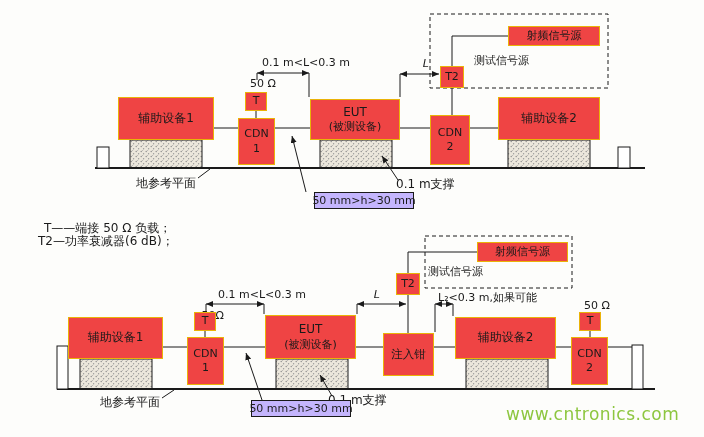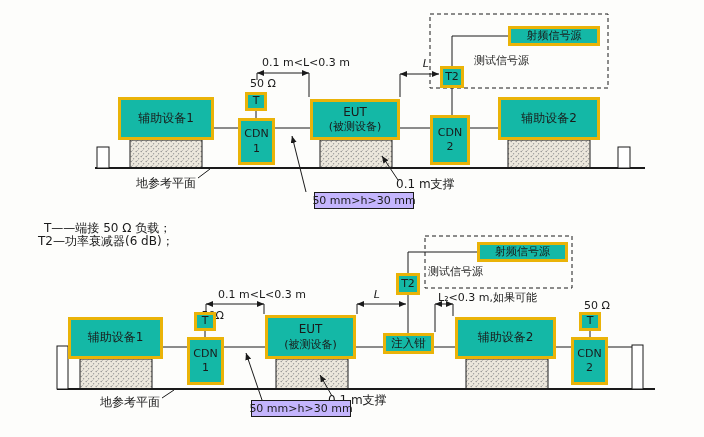--- a/index.html
+++ b/index.html
@@ -1,20 +1,20 @@
 <!DOCTYPE html>
 <html><head>
 <meta charset="utf-8">
 <style>
   *{box-sizing:border-box;margin:0;padding:0}
   html,body{background:#fff}
   #stage{position:relative;width:704px;height:437px;background:#fdfdfb;
          font-family:"DejaVu Sans","Liberation Sans",sans-serif;color:#1a1a1a;overflow:hidden}
   .lines{position:absolute;left:0;top:0}
-  .box{position:absolute;border:3px solid #eab308;background:#14b8a6;display:flex;flex-direction:column;
+  .box{position:absolute;border:1px solid #eab308;background:#ef4444;display:flex;flex-direction:column;
        align-items:center;justify-content:center;text-align:center;font-size:12px;line-height:1.3}
   .box .ln{display:block}
   .sm{font-size:11px}
   .txt{position:absolute;white-space:nowrap;font-size:11px}
   .md{font-size:12px}
   .ital{font-style:italic}
   .ctr{text-align:right;display:block}
   .framed{border:1px solid #1a1a1a;background:#c4b5fd;display:flex;align-items:center;justify-content:center}
   .legend-line{position:absolute;white-space:nowrap;font-size:12px}
   .watermark{position:absolute;font-size:17px;color:#8dc63f;letter-spacing:.5px}
@@ -131,30 +131,31 @@
   <div class="box sm" style="left:194px;top:312px;width:22px;height:19px">T</div>
   <div class="box sm" style="left:187px;top:337px;width:37px;height:48px">
     <span class="ln">CDN</span>
     <span class="ln">1</span>
   </div>
   <div class="box" style="left:265px;top:315px;width:91px;height:44px">
     <span class="ln">EUT</span>
     <span class="ln sm">(被测设备)</span>
   </div>
   <div class="box sm" style="left:396px;top:273px;width:24px;height:22px">T2</div>
-  <div class="box" style="left:383px;top:333px;width:51px;height:21px;font-size:11.5px">注入钳</div>
+  <div class="box" style="left:383px;top:333px;width:51px;height:43px;font-size:11.5px">注入钳</div>
   <div class="box" style="left:455px;top:317px;width:101px;height:42px">辅助设备2</div>
   <div class="txt ctr" style="left:572px;top:299px;width:38px">50 Ω</div>
   <div class="box sm" style="left:579px;top:312px;width:22px;height:19px">T</div>
   <div class="box sm" style="left:571px;top:337px;width:37px;height:48px">
     <span class="ln">CDN</span>
     <span class="ln">2</span>
   </div>
   <div class="box sm" style="left:477px;top:242px;width:91px;height:20px">射频信号源</div>
   <div class="txt" style="left:428px;top:264px">测试信号源</div>
   <div class="txt ctr" style="left:204px;top:288px;width:102px">0.1 m&lt;L&lt;0.3 m</div>
   <div class="txt ctr ital" style="left:360px;top:288px;width:20px">L</div>
   <div class="txt" style="left:438px;top:290px">L₂&lt;0.3 m,如果可能</div>
   <div class="txt md" style="left:100px;top:394px">地参考平面</div>
   <div class="txt md" style="left:328px;top:392px">0.1 m支撑</div>
   <div class="txt framed" style="left:251px;top:400px;width:100px;height:17px">50 mm&gt;h&gt;30 mm</div>
 
+  <div class="watermark" style="left:506px;top:404px">www.cntronics.com</div>
 </div>
 
 </body></html>

